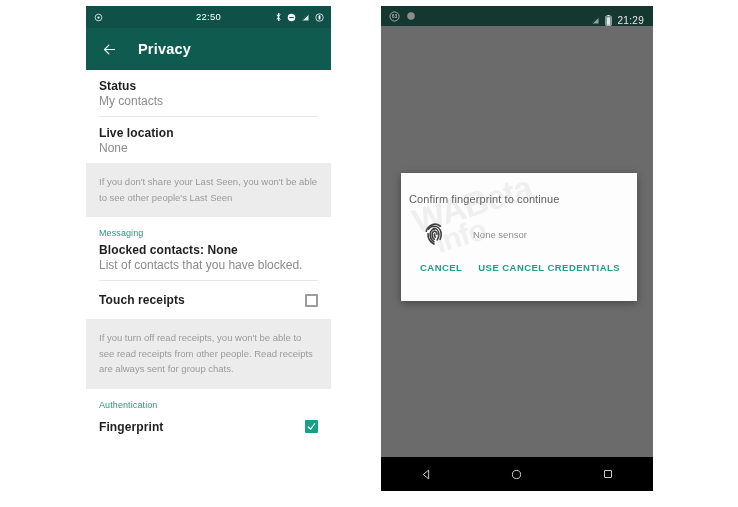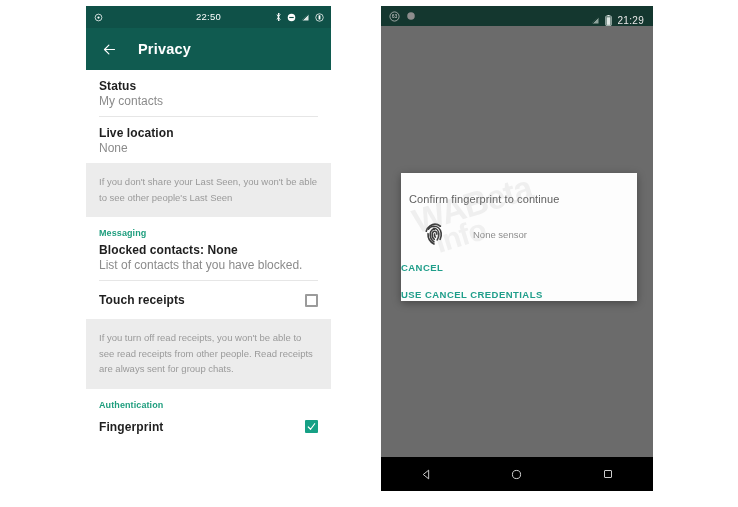--- a/index.html
+++ b/index.html
@@ -122,21 +122,21 @@
     background: #ececec;
     padding: 11px 13px 12px 13px;
     font-size: 9.5px;
     line-height: 15.5px;
     color: #9a9a9a;
   }
 
   .section-head {
     color: #1f9e7e;
     font-size: 9px;
-    font-weight: bold;
+    font-weight: normal;
     padding: 11px 13px 2px 13px;
     letter-spacing: .1px;
   }
 
   .row-check {
     display: flex;
     align-items: center;
     justify-content: space-between;
     padding: 12px 13px;
   }
@@ -229,21 +229,20 @@
   .fp-sensor {
     font-size: 9.5px;
     color: #8d8d8d;
     margin-left: 24px;
   }
   .fp-actions {
     display: flex;
     justify-content: flex-end;
     gap: 16px;
     padding: 13px 17px 0 0;
-    flex-direction: column;
   }
   .fp-btn {
     font-size: 9.5px;
     font-weight: bold;
     color: #1f9e8a;
     letter-spacing: .45px;
     cursor: pointer;
   }
 
   

